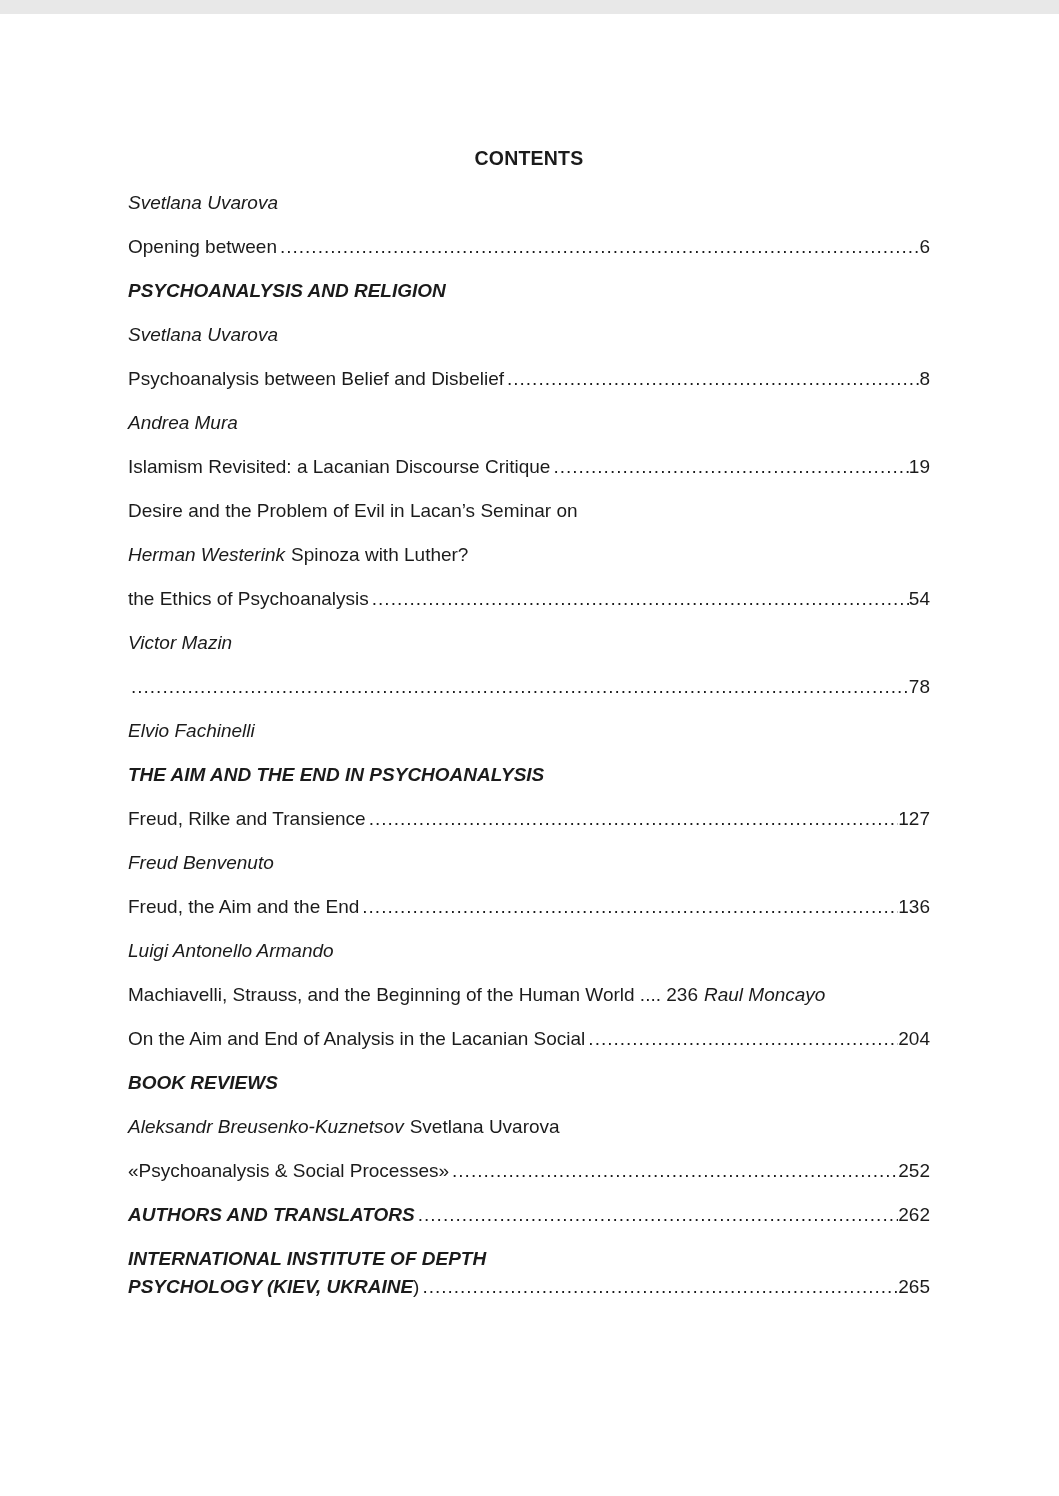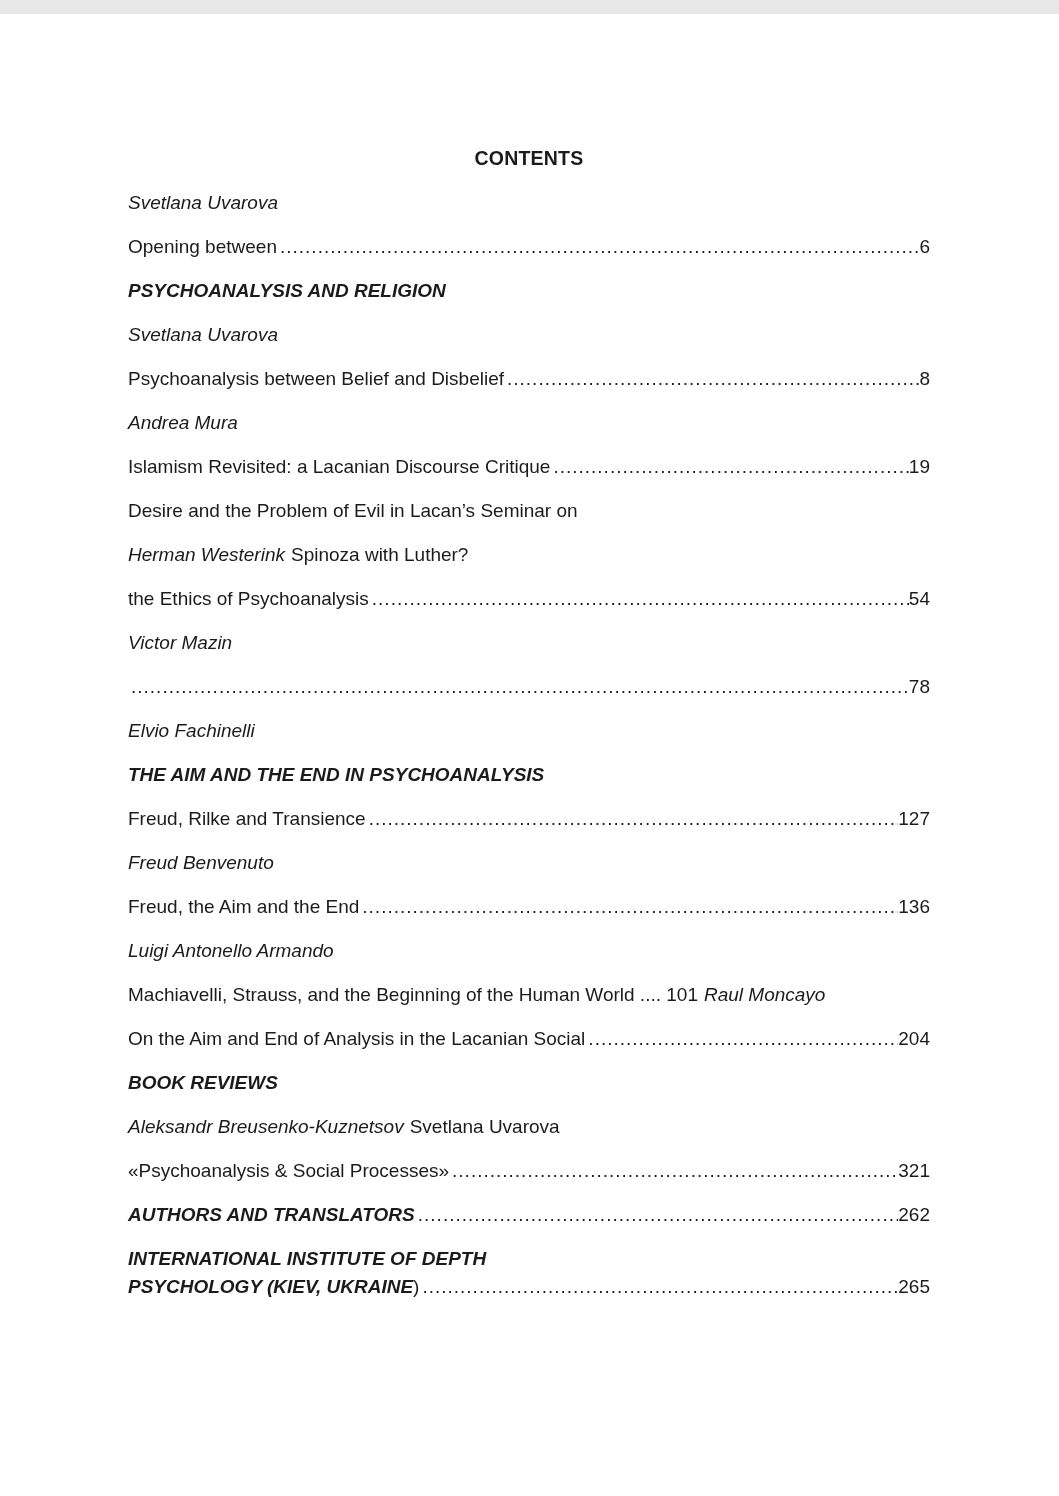--- a/index.html
+++ b/index.html
@@ -136,21 +136,21 @@
       <span class="t">Freud, the Aim and the End</span>
       <span class="leader">......................................................................................................................................................................................................................................................................................................................</span>
       <span class="pg">136</span>
     </div>
 
     <div class="line">
       <span class="t it">Luigi Antonello Armando</span>
     </div>
 
     <div class="line">
-      <span class="t">Machiavelli, Strauss, and the Beginning of the Human World .... 101</span>
+      <span class="t">Machiavelli, Strauss, and the Beginning of the Human World .... 236</span>
       <span class="t it sp">Raul Moncayo</span>
     </div>
 
     <div class="line">
       <span class="t">On the Aim and End of Analysis in the Lacanian Social</span>
       <span class="leader">......................................................................................................................................................................................................................................................................................................................</span>
       <span class="pg">204</span>
     </div>
 
     <div class="line">
@@ -158,21 +158,21 @@
     </div>
 
     <div class="line">
       <span class="t it">Aleksandr Breusenko-Kuznetsov</span>
       <span class="t sp">Svetlana Uvarova</span>
     </div>
 
     <div class="line">
       <span class="t">«Psychoanalysis &amp; Social Processes»</span>
       <span class="leader">......................................................................................................................................................................................................................................................................................................................</span>
-      <span class="pg">321</span>
+      <span class="pg">252</span>
     </div>
 
     <div class="line">
       <span class="t b">AUTHORS AND TRANSLATORS</span>
       <span class="leader">......................................................................................................................................................................................................................................................................................................................</span>
       <span class="pg">262</span>
     </div>
 
     <div class="line tight">
       <span class="t b">INTERNATIONAL INSTITUTE OF DEPTH</span>

